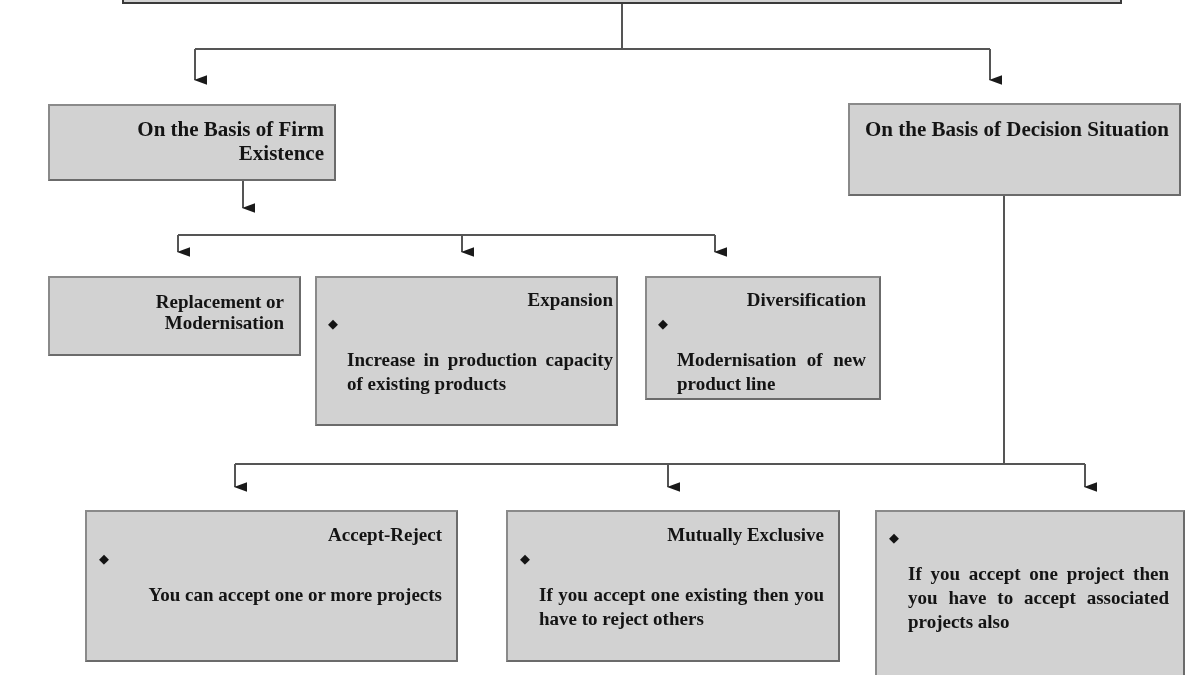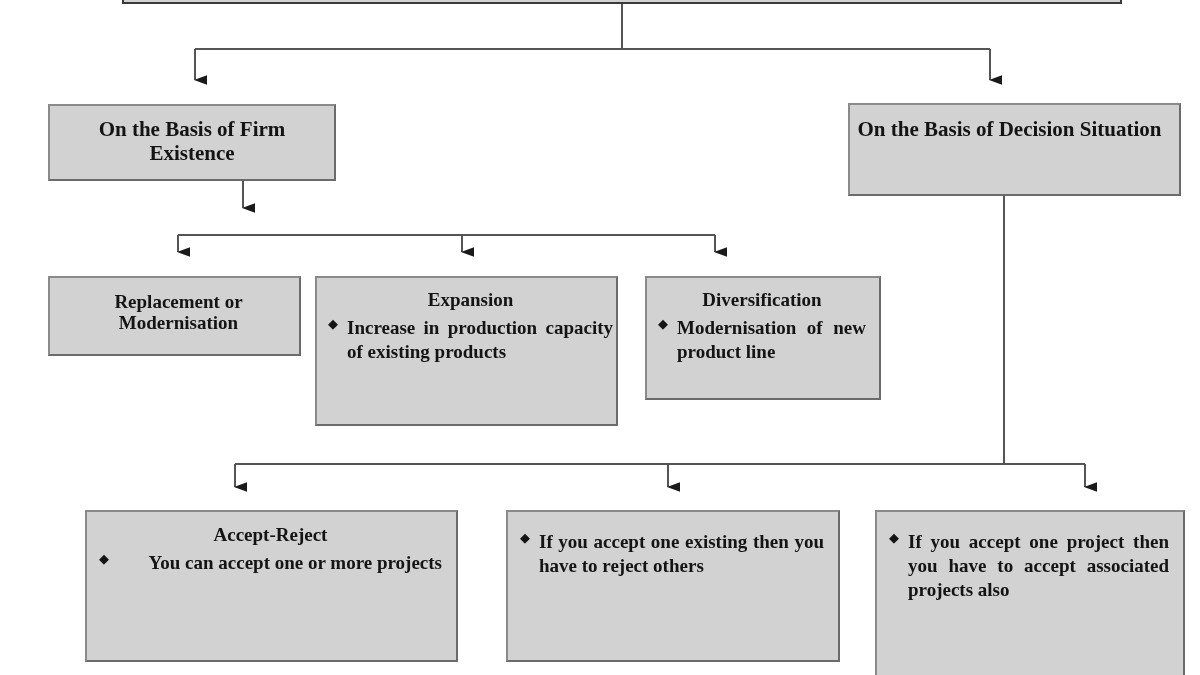--- a/index.html
+++ b/index.html
@@ -31,21 +31,21 @@
     background: #d2d2d2;
     border: 2px solid #6b6b6b;
     border-top-color: #8a8a8a;
     border-left-color: #8a8a8a;
     color: #141414;
     font-weight: bold;
     z-index: 2;
   }
   .node-title {
     display: block;
-    text-align: center;
+    text-align: right;
     font-weight: bold;
     color: #141414;
     line-height: 1.12;
   }
   .bullet-row {
     display: flex;
     align-items: flex-start;
     margin-top: 6px;
   }
   .bullet-mark {
@@ -56,39 +56,40 @@
     color: #141414;
   }
   .bullet-text {
     flex: 1 1 auto;
     text-align: justify;
     text-justify: inter-word;
     font-weight: bold;
     line-height: 1.26;
     color: #141414;
     hyphens: manual;
+    margin-top: 32px;
   }
   .bullet-text.tight {
     text-align: right;
   }
 
   
   #node-firm-existence {
     left: 48px;  top: 104px;  width: 288px;  height: 77px;
     padding: 12px 10px 0 10px;
     font-size: 21px;
   }
   #node-decision-situation {
     left: 848px; top: 103px;  width: 333px;  height: 93px;
     padding: 13px 10px 0 0;
     font-size: 21px;
   }
   #node-replacement {
     left: 48px;  top: 276px;  width: 253px;  height: 80px;
-    padding: 13px 0 0 8px;
+    padding: 13px 15px 0 8px;
     font-size: 19px;
   }
   #node-expansion {
     left: 315px; top: 276px;  width: 303px;  height: 150px;
     padding: 11px 3px 0 11px;
     font-size: 19px;
   }
   #node-diversification {
     left: 645px; top: 276px;  width: 236px;  height: 124px;
     padding: 11px 13px 0 11px;
@@ -186,20 +187,21 @@
 
   <div class="node" id="node-accept-reject">
     <span class="node-title">Accept-Reject</span>
     <div class="bullet-row">
       <span class="bullet-mark">◆</span>
       <span class="bullet-text tight">You can accept one or more projects</span>
     </div>
   </div>
 
   <div class="node" id="node-mutually-exclusive">
+    <span class="node-title">Mutually Exclusive</span>
     <div class="bullet-row">
       <span class="bullet-mark">◆</span>
       <span class="bullet-text">If you accept one existing then you have to reject others</span>
     </div>
   </div>
 
   <div class="node" id="node-contingent">
     <div class="bullet-row">
       <span class="bullet-mark">◆</span>
       <span class="bullet-text">If you accept one project then you have to accept asso­ciated projects also</span>

